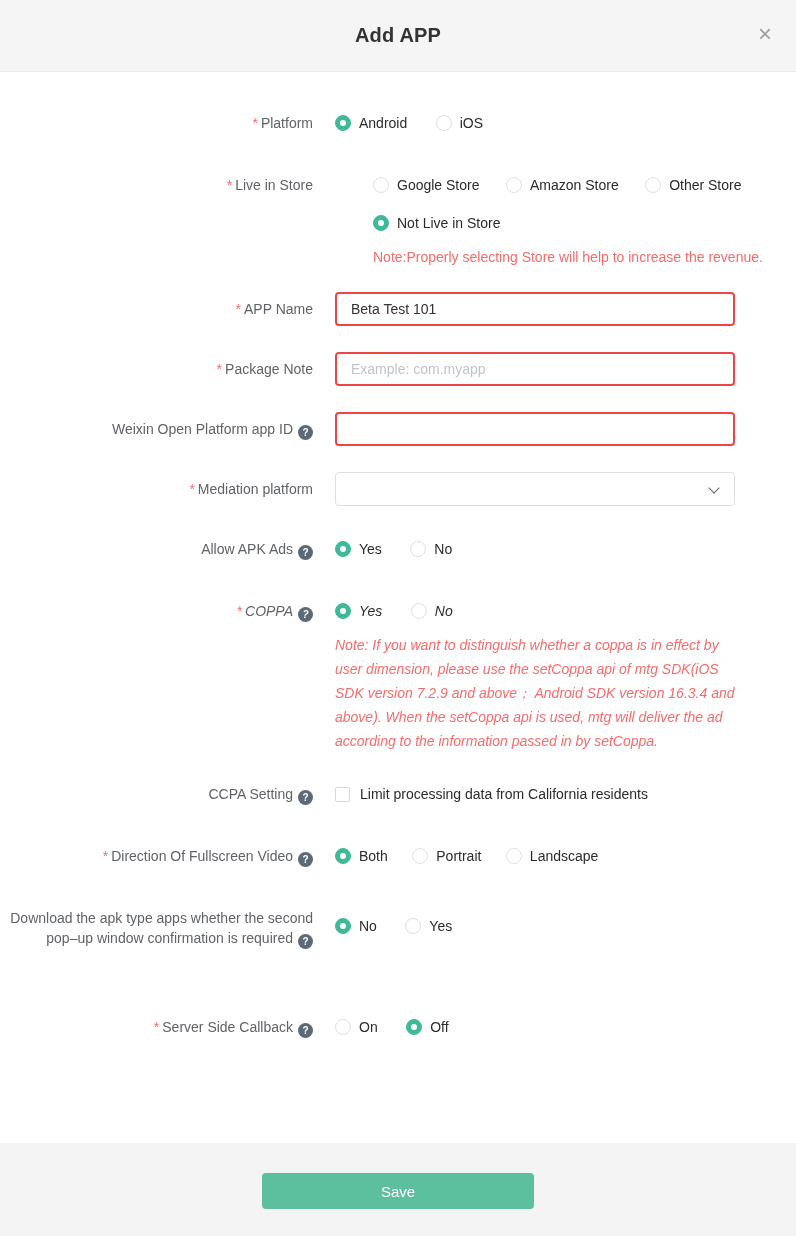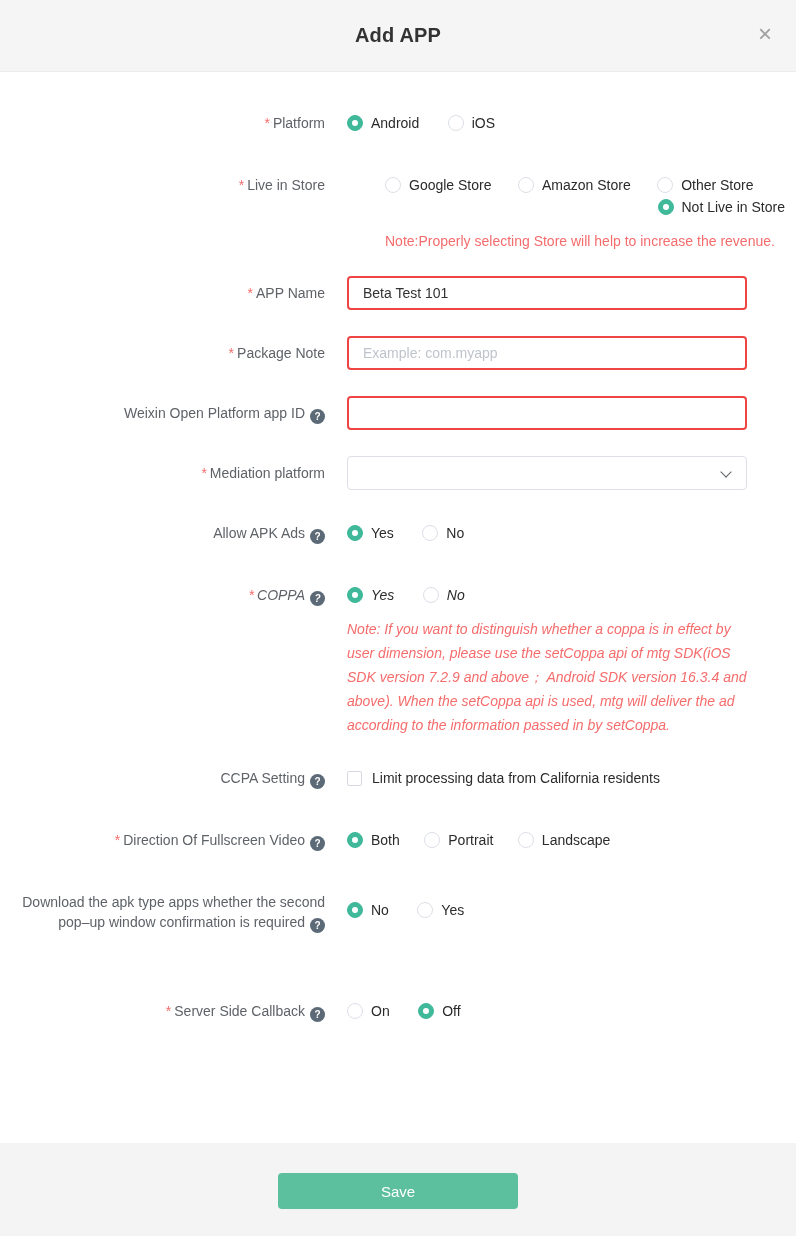--- a/index.html
+++ b/index.html
@@ -17,21 +17,21 @@
     display:flex; align-items:center; justify-content:center; position:relative; flex-shrink:0;
   }
   .modal-title { font-size:20px; font-weight:600; color:#333; letter-spacing:.2px; }
   .close-x {
     position:absolute; right:18px; top:20px; font-size:24px; line-height:1;
     color:#a0a0a0; cursor:pointer; font-weight:300; padding:2px 6px;
   }
 
   
   .modal-body { padding:41px 0 52px 0; background:#fff; flex:1; }
-  .row { display:flex; align-items:flex-start;padding-left:12px; }
+  .row { display:flex; align-items:flex-start; }
   .row-label {
     width:313px; flex-shrink:0; text-align:right;
     font-size:14px; line-height:20px; color:#5f6368;
   }
   .row-control { margin-left:22px; width:400px; }
   .req { color:#f56c6c; margin-right:3px; }
 
   .help {
     display:inline-block; width:15px; height:15px; border-radius:50%;
     background:#5b6a76; color:#fff; font-size:10px; font-weight:700;
@@ -84,29 +84,29 @@
   
   .mb-platform  { margin-bottom:40px; }
   .mb-store     { margin-bottom:23px;gap:38px; }
   .mb-input     { margin-bottom:26px; }
   .mb-mediation { margin-bottom:33px; }
   .mb-allow     { margin-bottom:40px; }
   .mb-coppa     { margin-bottom:31px;font-style:italic; }
   .mb-ccpa      { margin-bottom:40px; }
   .mb-direction { margin-bottom:40px; }
   .mb-apk       { margin-bottom:68px; }
-  .store-line2  { margin-top:0;text-align:right; }
+  .store-line2  { margin-top:16px; }
 
   
   .modal-footer {
     height:93px; background:#f4f4f4; flex-shrink:0;
     display:flex; justify-content:center; align-items:flex-start; padding-top:30px;
   }
   .save-btn {
-    width:240px; height:36px; background:#5cbf9d; border:none; border-radius:4px;
+    width:272px; height:36px; background:#5cbf9d; border:none; border-radius:4px;
     color:#fff; font-size:15px; cursor:pointer; font-family:"Liberation Sans", sans-serif;
   }
 </style>
 </head>
 <body>
 
 <div class="modal">
 
   <div class="modal-header">
     <div class="modal-title">Add APP</div>

